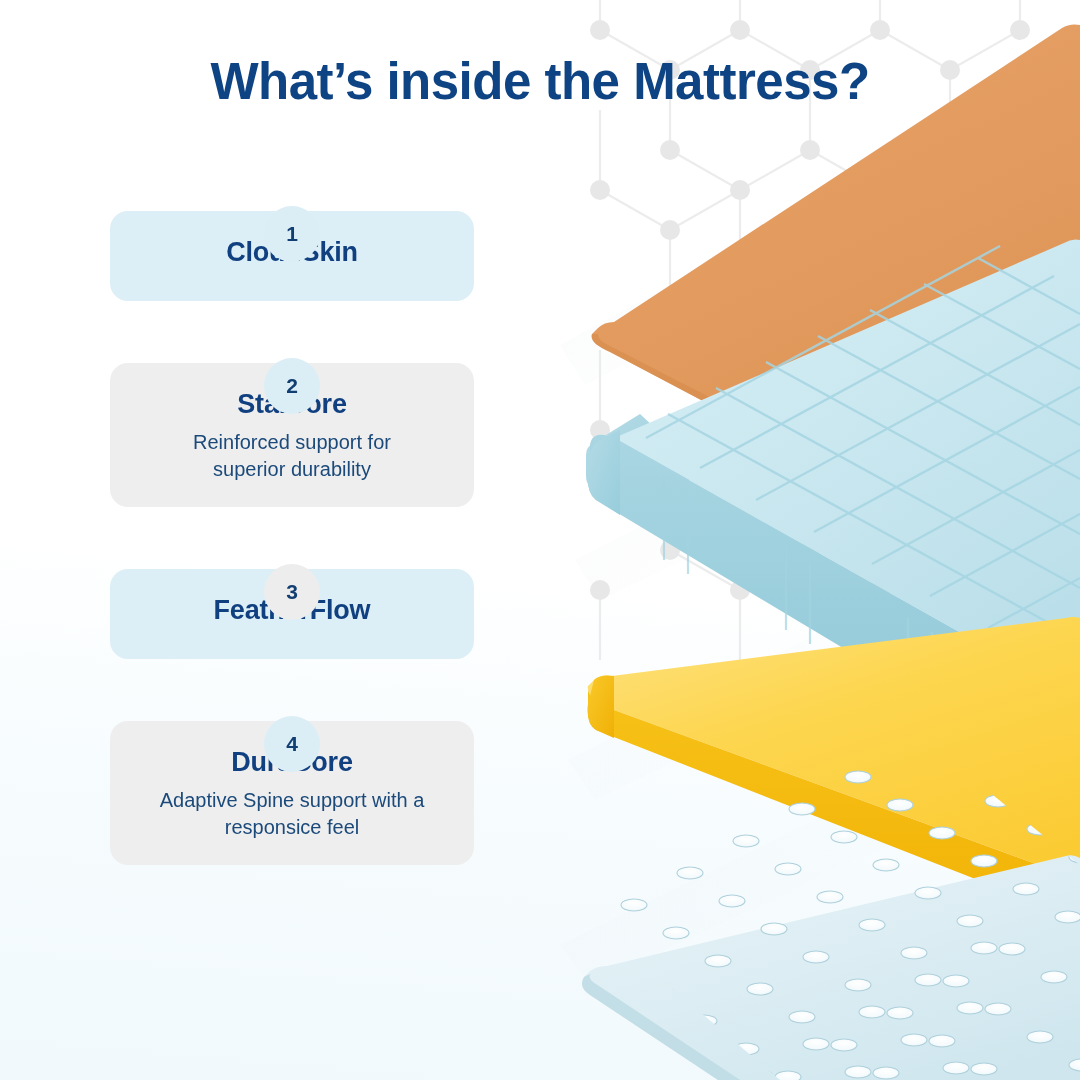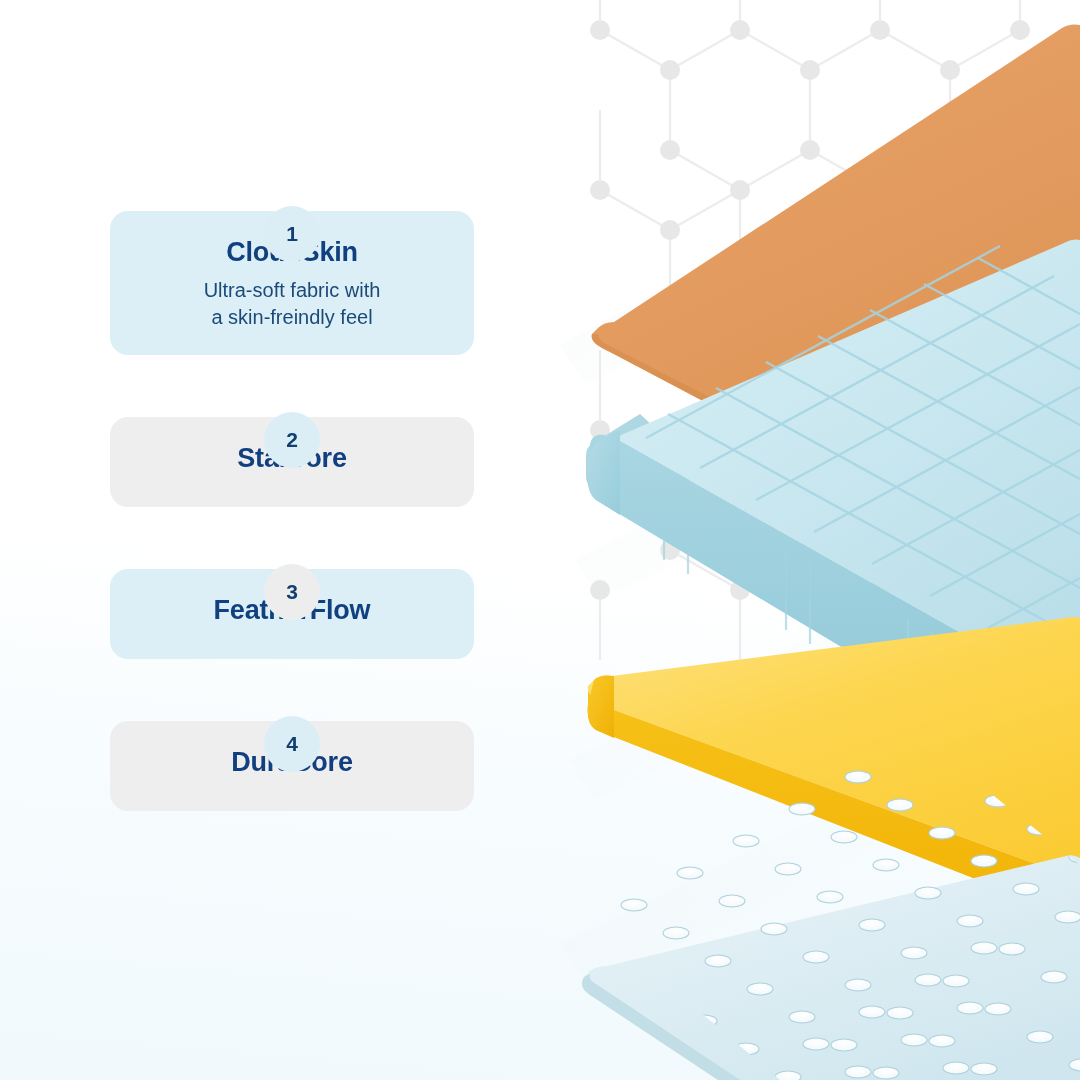--- a/index.html
+++ b/index.html
@@ -446,55 +446,58 @@
           <g transform="translate(144,152)">
             <ellipse cx="700" cy="980" rx="13" ry="6"></ellipse>
               <ellipse cx="756" cy="948" rx="13" ry="6"></ellipse>
             <ellipse cx="812" cy="916" rx="13" ry="6"></ellipse>
           </g>
         </g>
       </g>
     </g>
   </svg>
 
+  <div id="title">What’s inside the Mattress?</div>
 
   <div id="cards">
 
     <div class="card-wrap">
       <div class="badge ring-blue">
         <span>1</span>
       </div>
       <div class="card blue">
         <div class="card-title">CloudSkin</div>
-        <div class="card-desc">Ultra-soft fabric with
-a skin-freindly feel</div>
       </div>
     </div>
 
     <div class="card-wrap">
       <div class="badge ring-blue">
         <span>2</span>
       </div>
       <div class="card gray">
         <div class="card-title">StaiCore</div>
+        <div class="card-desc">Reinforced support for
+superior durability</div>
       </div>
     </div>
 
     <div class="card-wrap">
       <div class="badge ring-gray">
         <span>3</span>
       </div>
       <div class="card blue">
         <div class="card-title">FeatherFlow</div>
       </div>
     </div>
 
     <div class="card-wrap">
       <div class="badge ring-blue">
         <span>4</span>
       </div>
       <div class="card gray">
         <div class="card-title">DuraCore</div>
+        <div class="card-desc">Adaptive Spine support with a
+responsice feel</div>
       </div>
     </div>
 
   </div>
 </div>
 
 </body></html>

